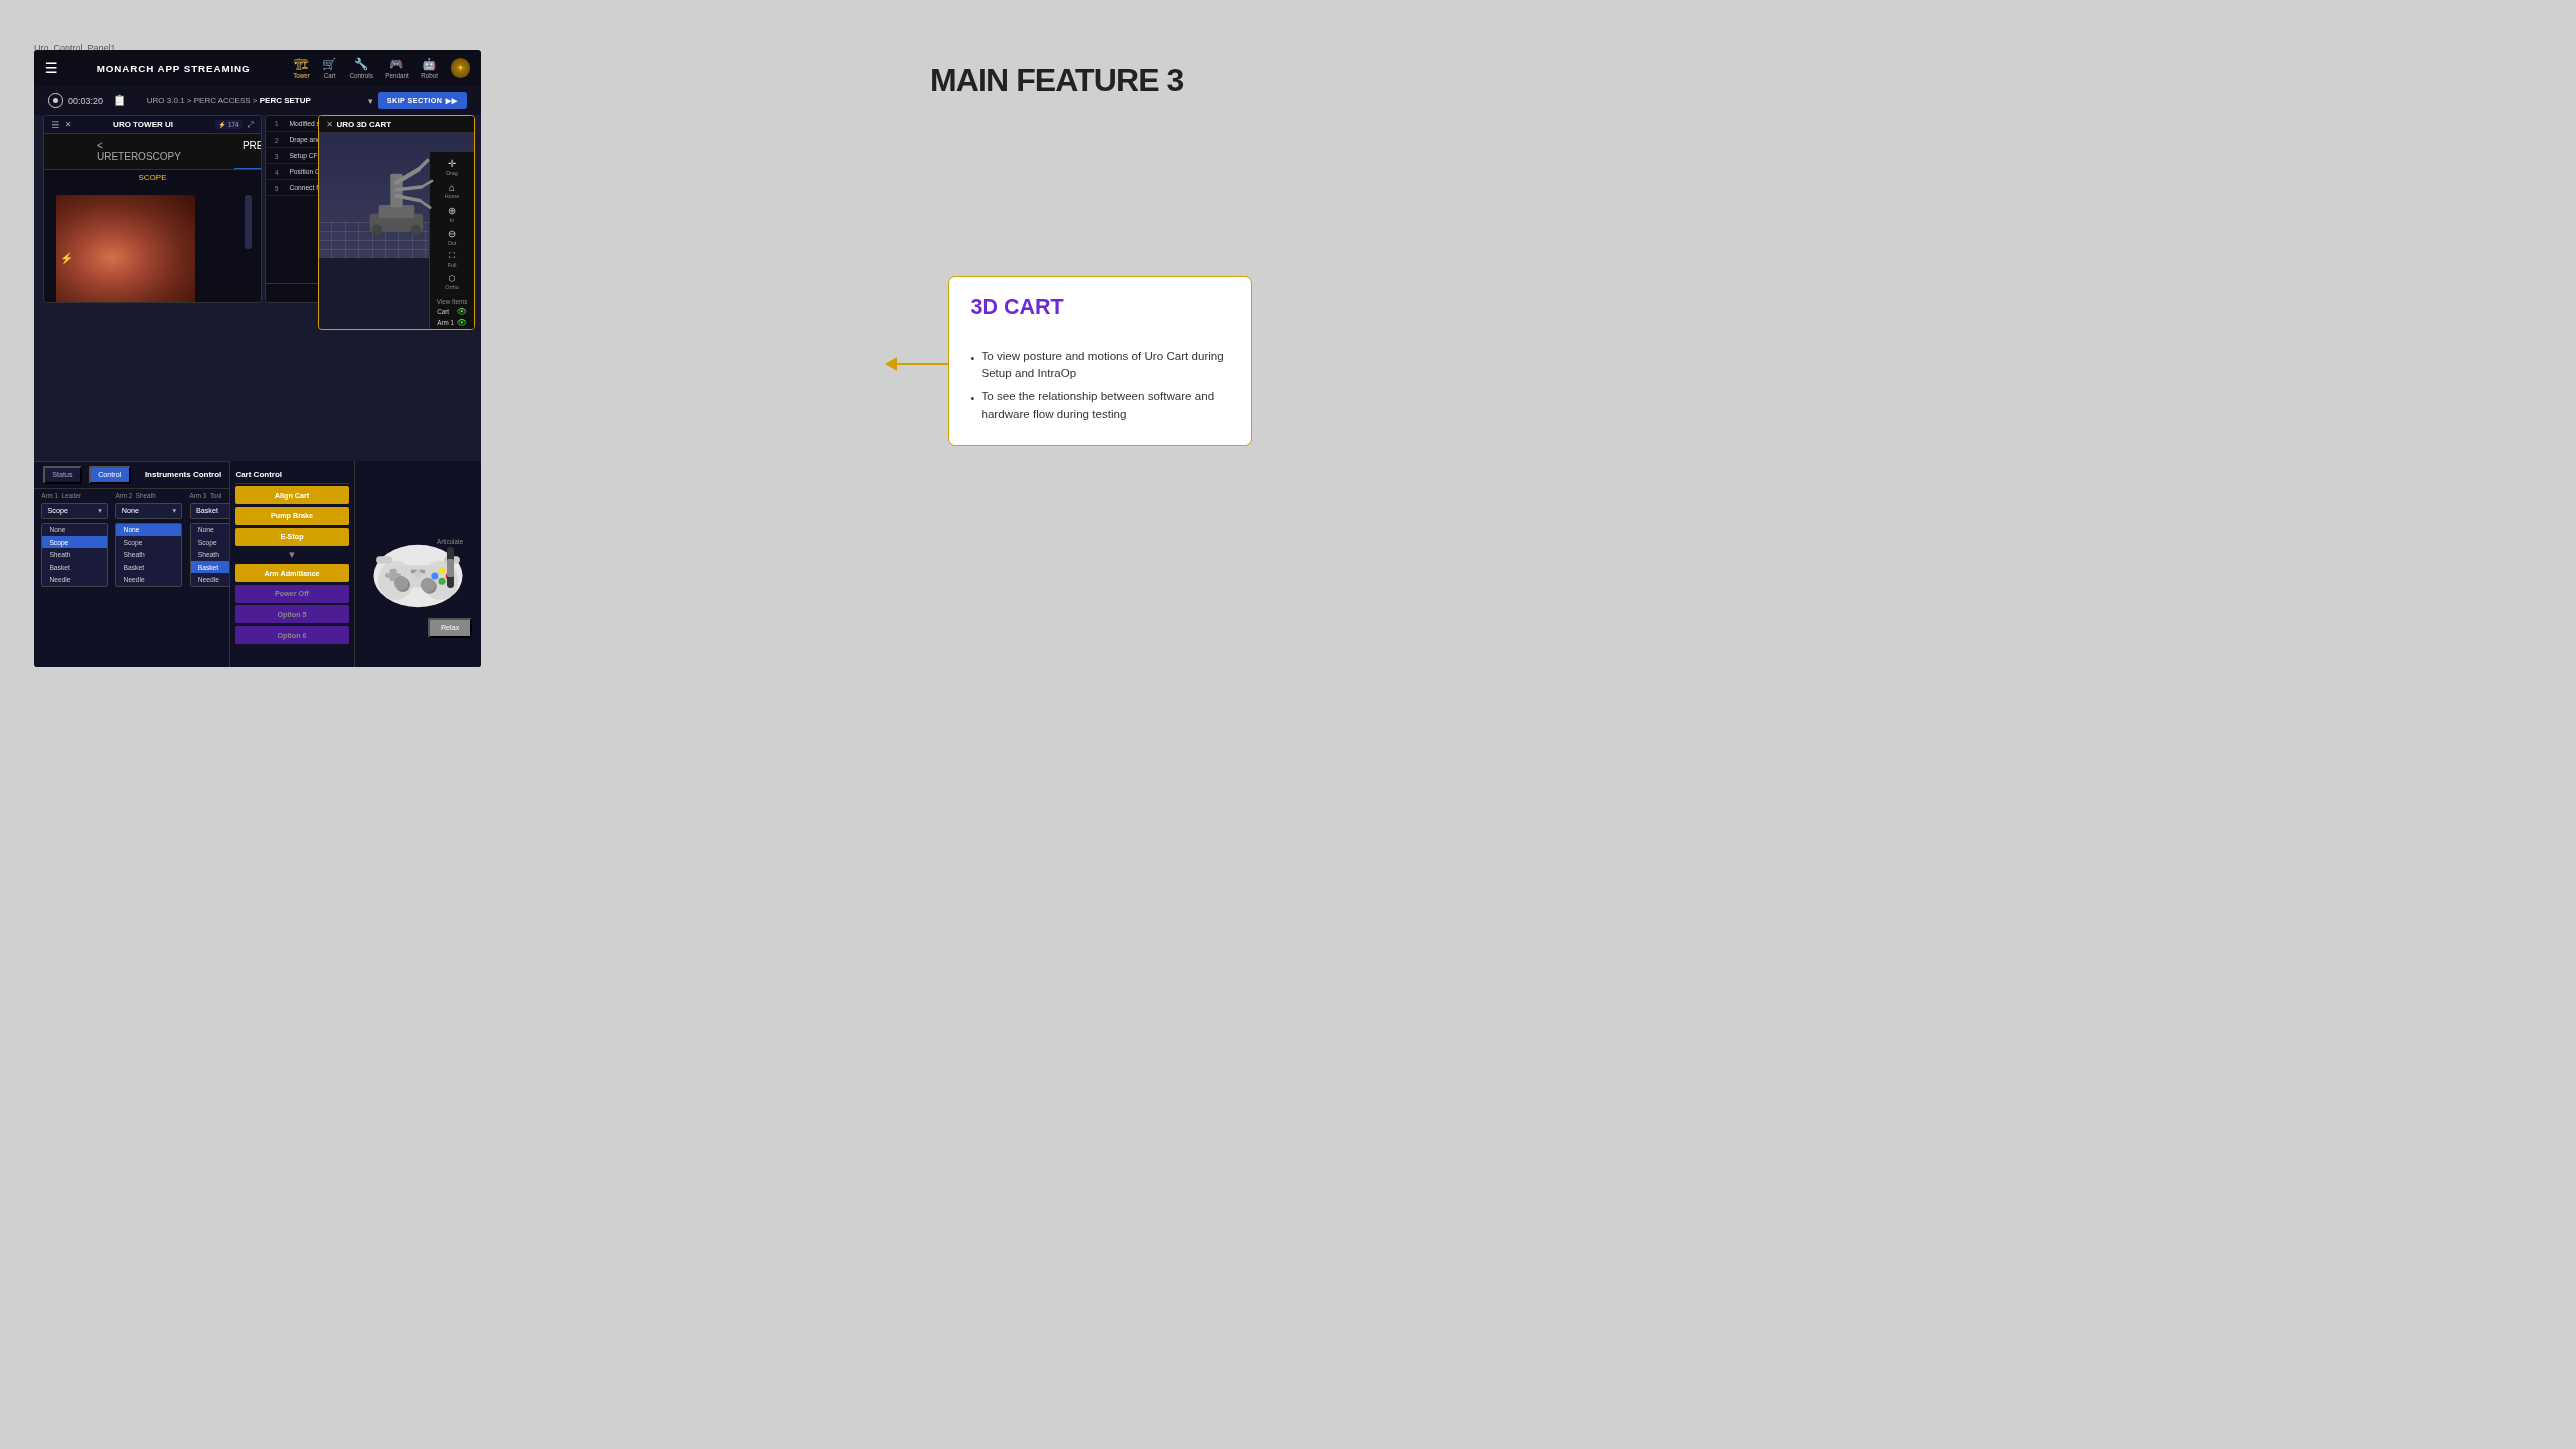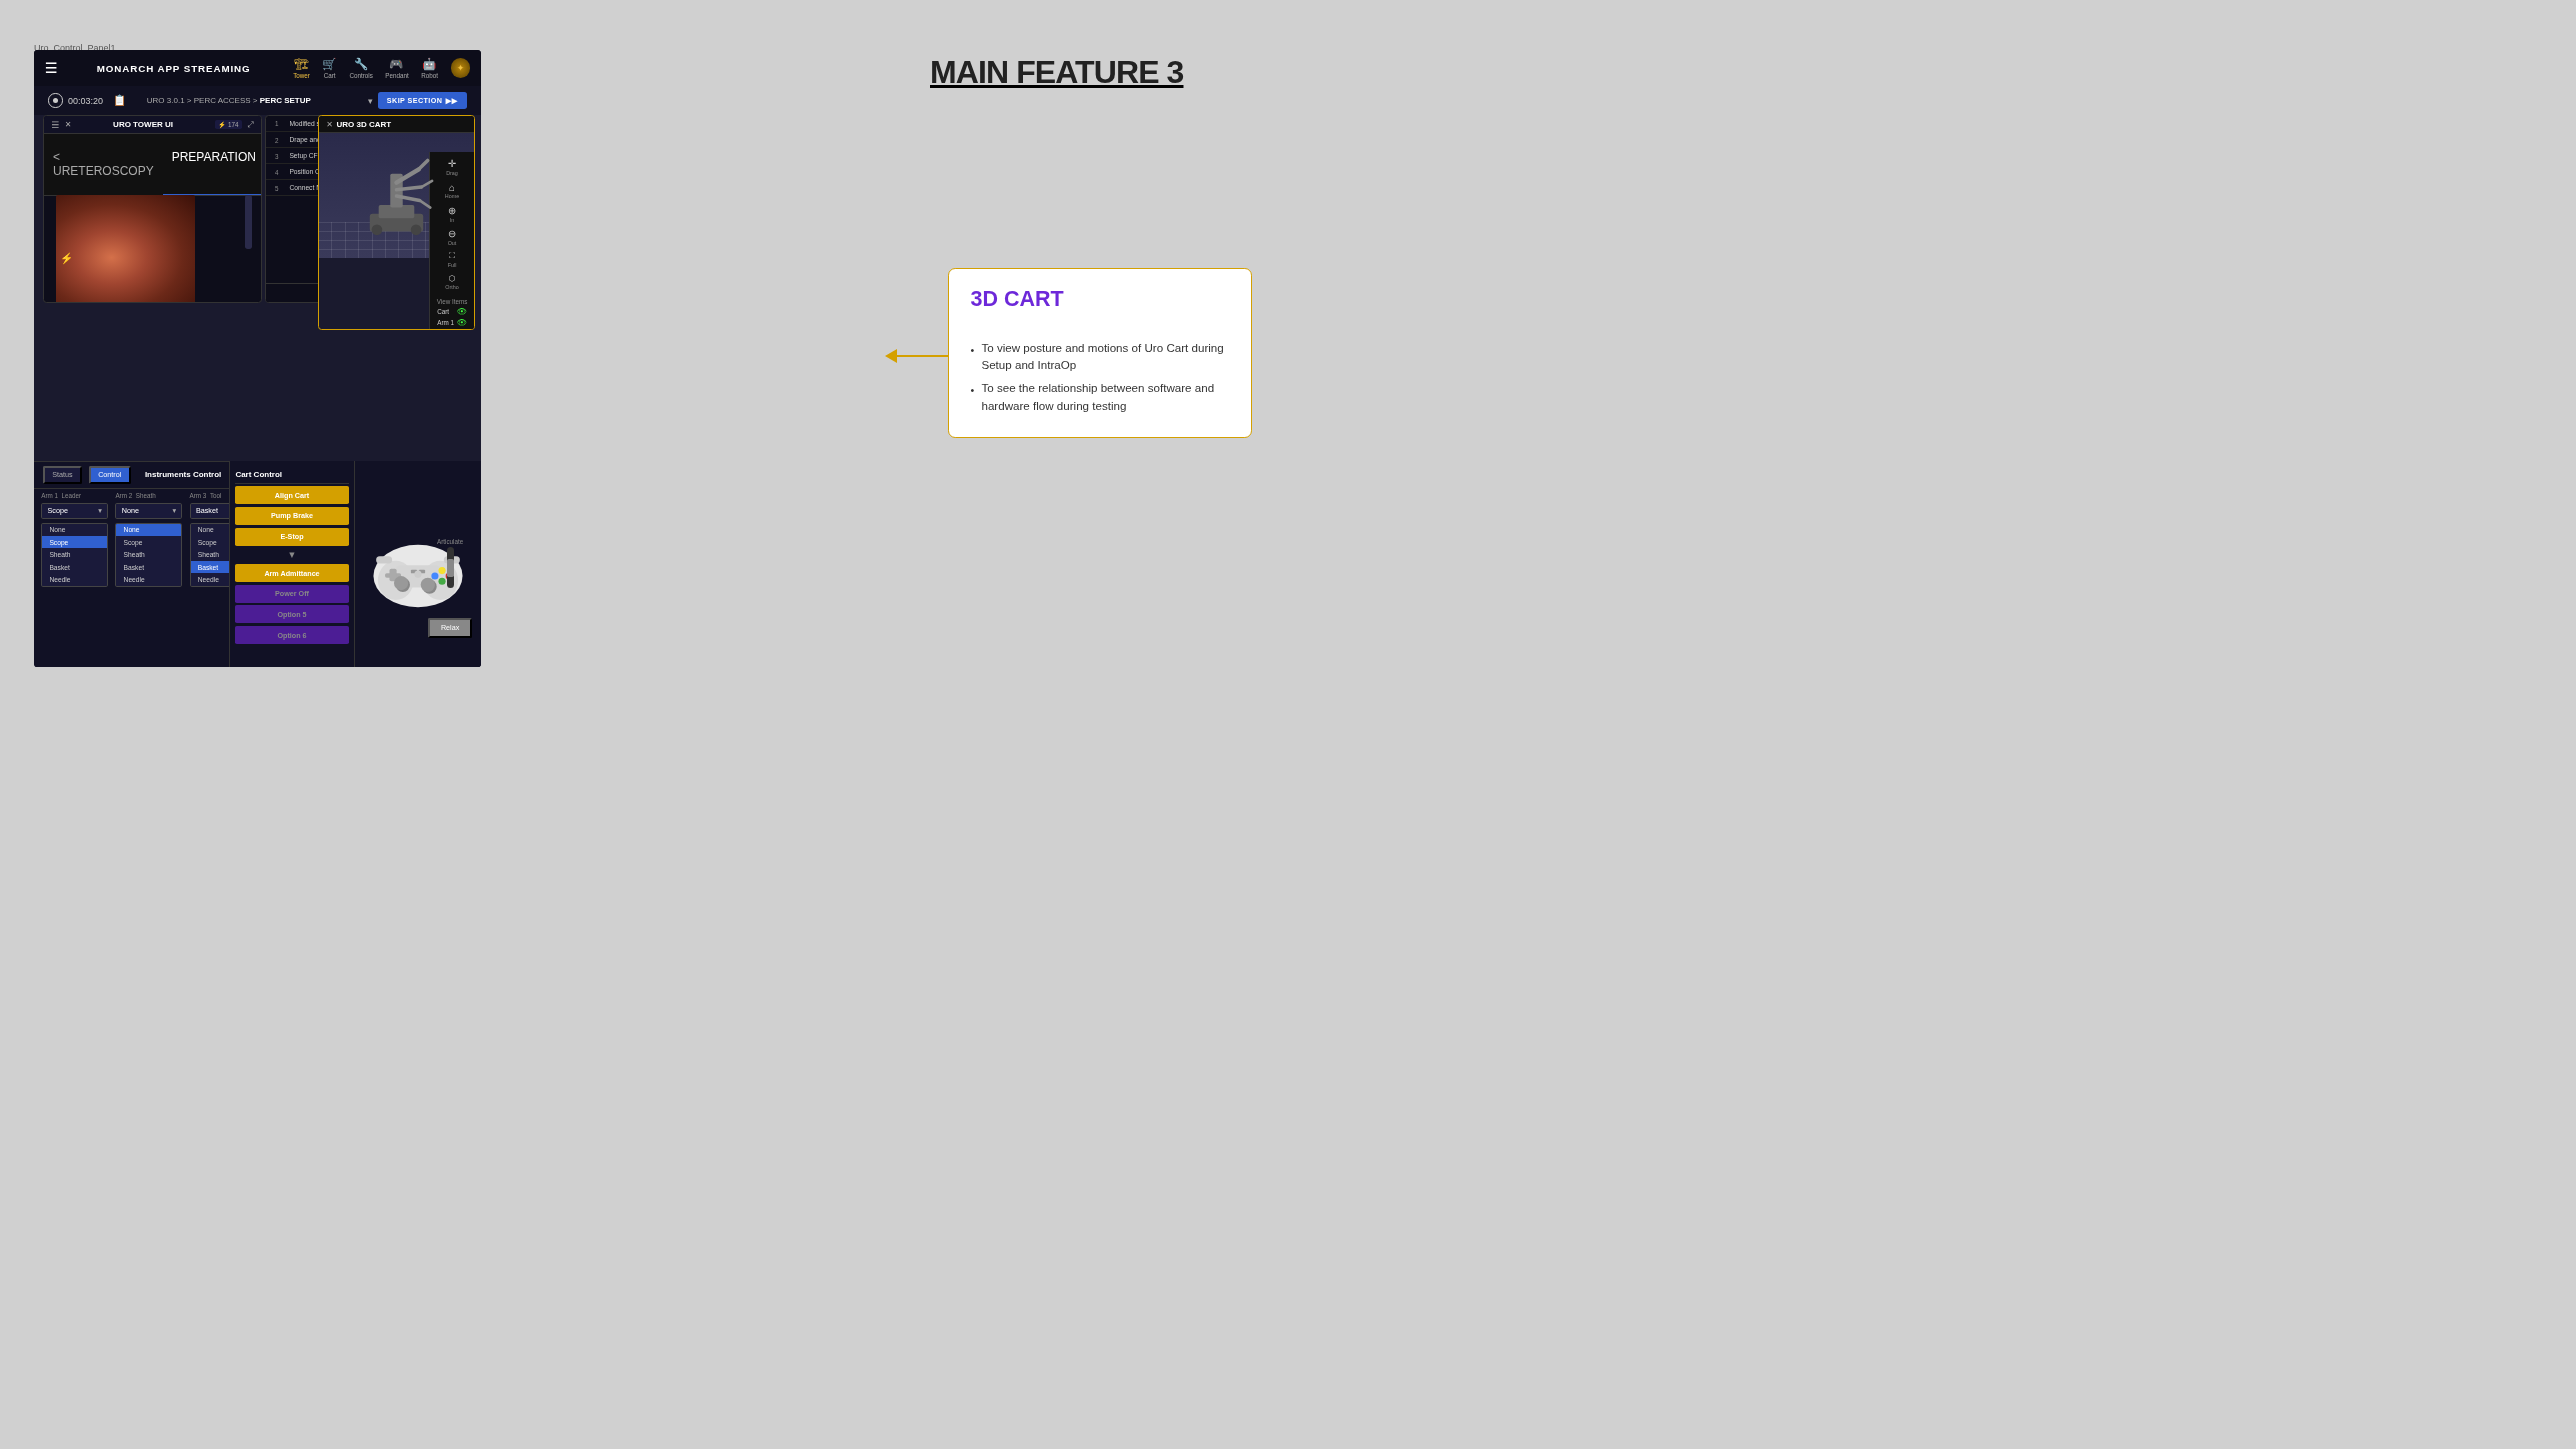--- a/index.html
+++ b/index.html
@@ -220,25 +220,26 @@
       font-size: 8px;
     }
 
     .tower-tab-bar {
       display: flex;
       background: #111;
       border-bottom: 0.9px solid #333;
     }
 
     .tower-tab {
-      padding: 16px 9px;
-      font-size: 12px;
+      padding: 6px 9px;
+      font-size: 10px;
       color: #aaa;
       cursor: pointer;
       border-bottom: 1.8px solid transparent;
+      margin-left: 44px;
     }
 
     .tower-tab.active {
       color: #fff;
       border-bottom: 1.8px solid #3060d0;
     }
 
     .tower-tab-action {
       margin-left: auto;
       background: #3060d0;
@@ -697,28 +698,27 @@
       padding: 3.6px 10.7px;
       border-radius: 1.8px;
       margin-top: auto;
       margin-bottom: 7.2px;
       cursor: pointer;
     }
 
     
     .feature-panel {
       position: absolute;
-      top: 0;
+      top: 8px;
       right: 0;
       width: 394px;
       height: 725px;
       display: flex;
       flex-direction: column;
       padding: 54px 36px 36px 36px;
-      text-decoration: underline;
     }
 
     .feature-title {
       font-size: 32px;
       font-weight: 900;
       color: #222;
       letter-spacing: -0.9px;
       margin-bottom: 21.5px;
     }
 

